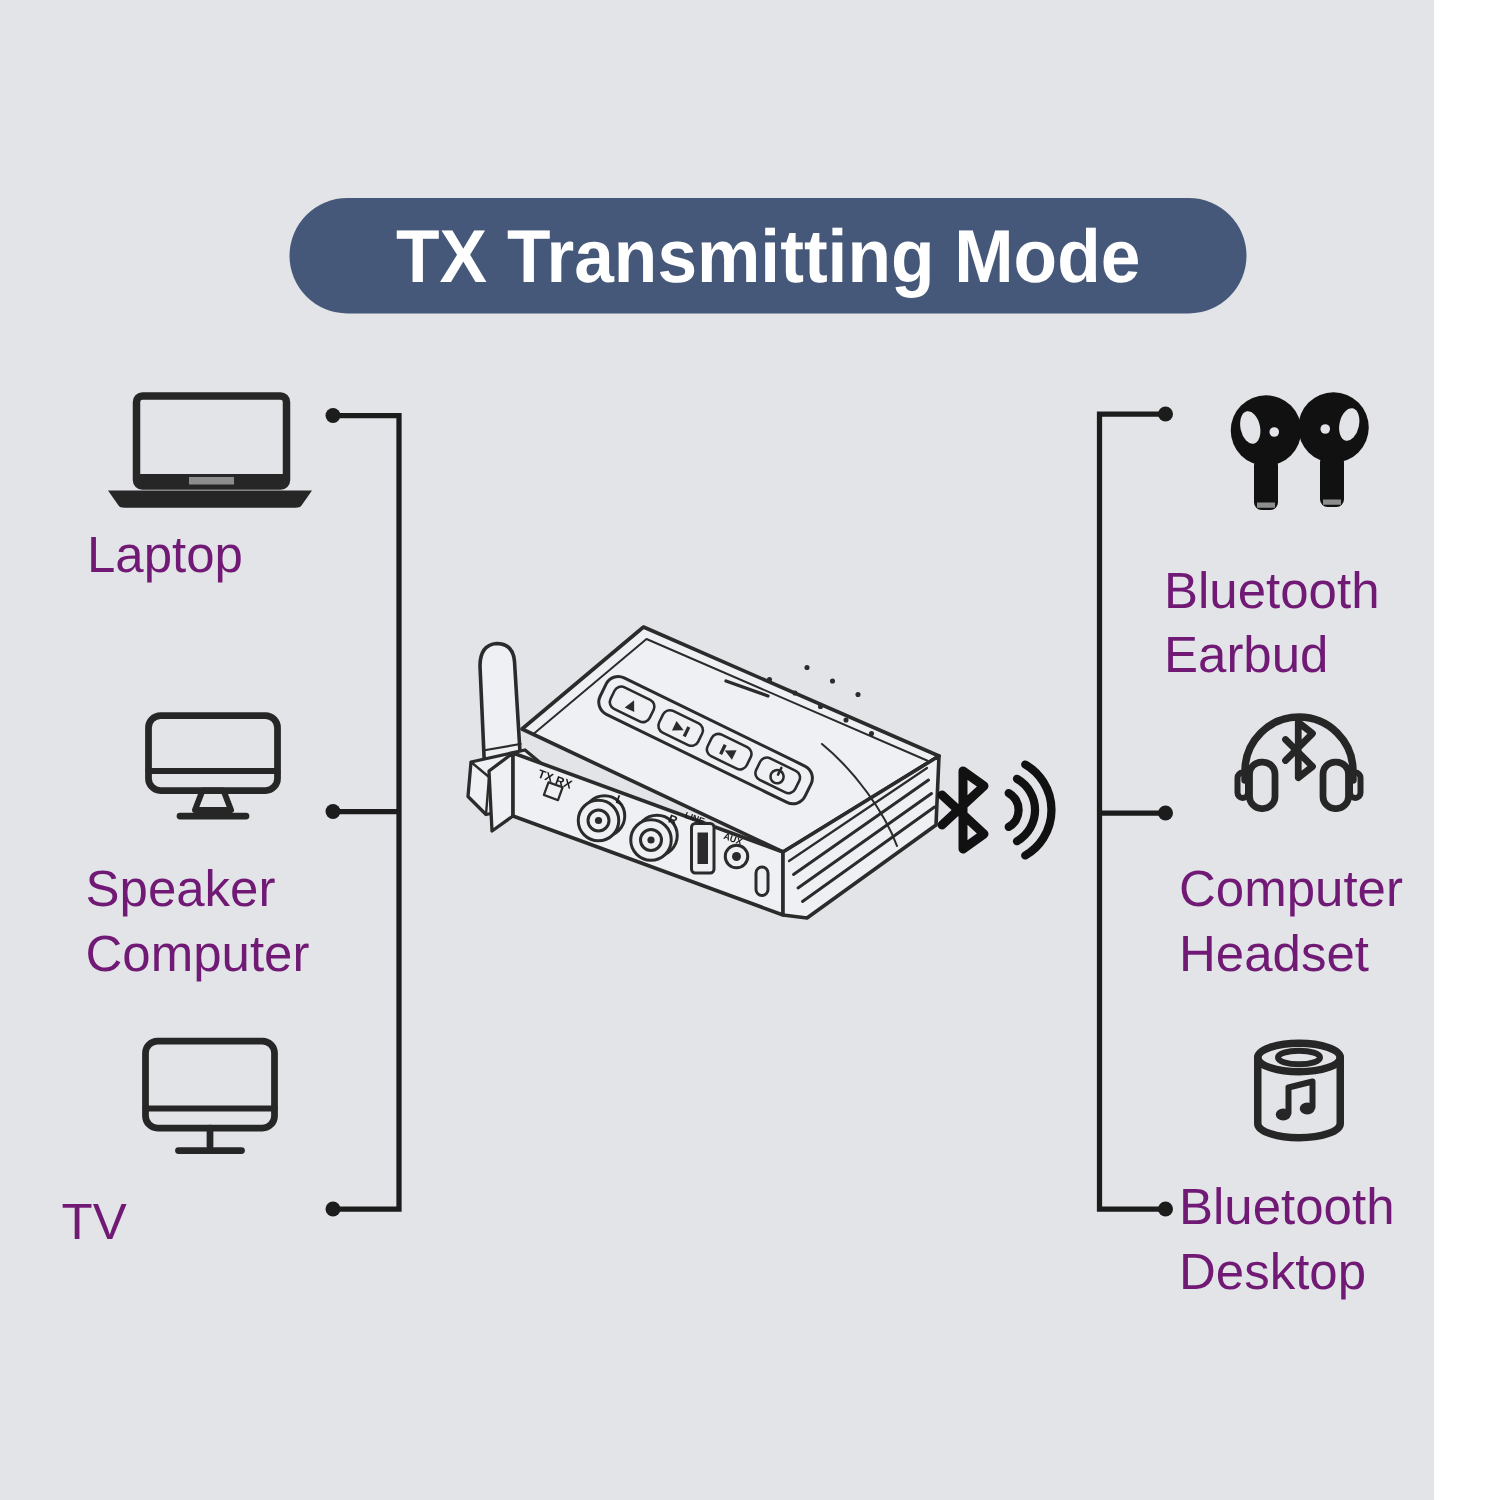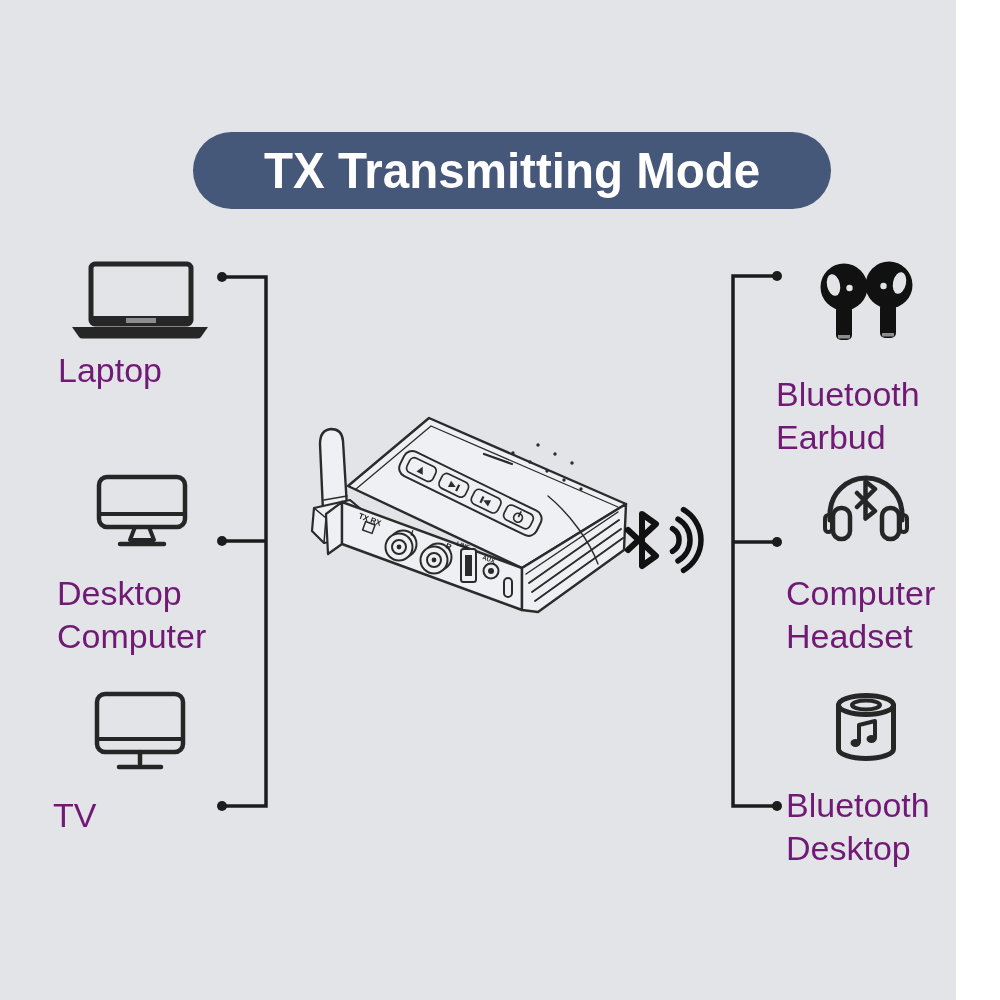--- a/index.html
+++ b/index.html
@@ -57,29 +57,29 @@
     <path d="M2,67 H138 L131,77 Q130,78.5 127,78.5 H13 Q10,78.5 9,77 Z" fill="#262626"></path>
   </svg>
   <div class="lbl" style="left:58px;top:349px;width:170px;">Laptop</div>
 
   <svg class="abs" style="left:96px;top:474px" width="92" height="80" viewBox="0 0 92 80">
     <rect x="3" y="3" width="86" height="50" rx="8" class="ico-stroke" stroke-width="4.5"></rect>
     <line x1="3" y1="40" x2="89" y2="40" class="ico-stroke" stroke-width="4"></line>
     <path d="M39,53 L53,53 L58,66 L34,66 Z" class="ico-stroke" stroke-width="4"></path>
     <line x1="24" y1="70" x2="68" y2="70" class="ico-stroke" stroke-width="4.5"></line>
   </svg>
-  <div class="lbl" style="left:57px;top:572px;width:170px;">Desktop Computer</div>
+  <div class="lbl" style="left:57px;top:572px;width:170px;">Speaker Computer</div>
 
   <svg class="abs" style="left:94px;top:691px" width="92" height="84" viewBox="0 0 92 84">
     <rect x="3" y="3" width="86" height="58" rx="8" class="ico-stroke" stroke-width="4.5"></rect>
     <line x1="3" y1="48" x2="89" y2="48" class="ico-stroke" stroke-width="4"></line>
     <line x1="46" y1="61" x2="46" y2="73" class="ico-stroke" stroke-width="4.5"></line>
     <line x1="25" y1="76" x2="67" y2="76" class="ico-stroke" stroke-width="4.5"></line>
   </svg>
-  <div class="lbl" style="left:53px;top:794px;width:170px;">TV</div>
+  <div class="lbl" style="left:41px;top:794px;width:170px;">TV</div>
 
   <svg class="abs" style="left:298px;top:396px" width="340" height="230" viewBox="0 0 340 230">
 
     <g>
       <path d="M25,115 L22,48 Q22,34 33,33 Q44,33 45,45 L49,111 Z" class="dev-stroke" stroke-width="2.4"></path>
       <path d="M26,104 L49,100" class="dev-line" stroke-width="1.5"></path>
       <path d="M16,112 L52,104 L64,114 L62,140 L26,147 L14,135 Z" class="dev-stroke" stroke-width="2.2"></path>
       <path d="M16,112 L28,122 L62,114 M28,122 L26,147" class="dev-line" stroke-width="1.6"></path>
     </g>
 

